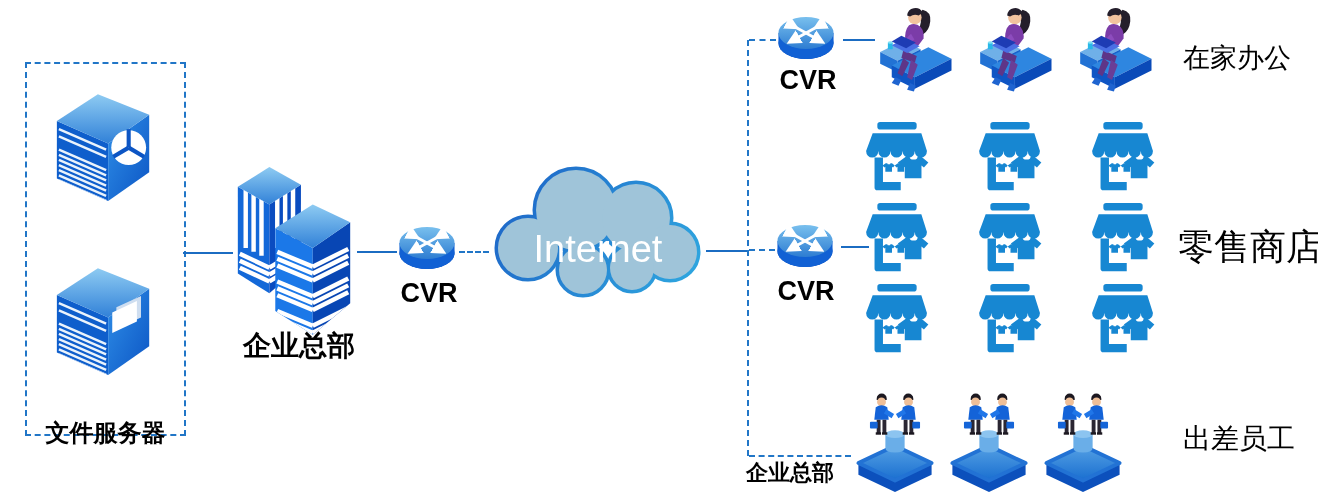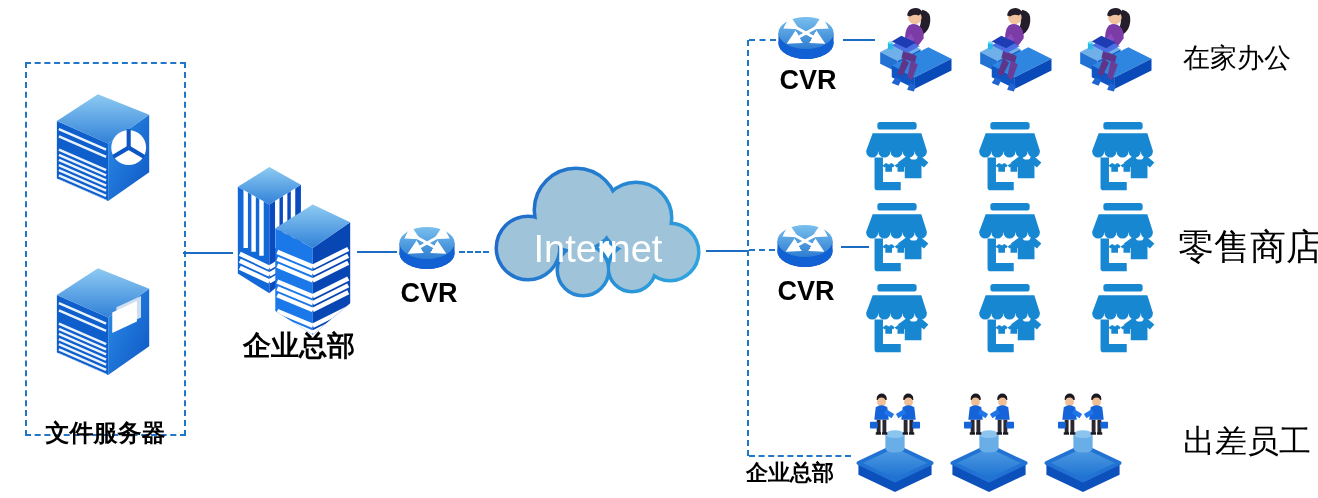--- a/index.html
+++ b/index.html
@@ -539,15 +539,15 @@
           <path d="M-6,-10 q6,-4 12,0 l1.5,13 h-15 z" fill="#1463d8"></path>
           <path d="M5,-8 l8,5 -2.5,4.5 -8,-5 z" fill="#2076e8"></path>
           <rect x="-5" y="3" width="4" height="14" fill="#2a2632"></rect>
           <rect x="1" y="3" width="4" height="14" fill="#2a2632"></rect>
           <rect x="-6" y="16" width="5.5" height="2.5" fill="#1c1820"></rect>
           <rect x="0.5" y="16" width="5.5" height="2.5" fill="#1c1820"></rect>
           <rect x="-12" y="5" width="8" height="7" rx="1" fill="#1565d8"></rect>
         </g>
       </svg>
     </div>
-  <div class="lbl" style="left:1183px;top:424px;font-size:32px;">出差员工</div>
+  <div class="lbl" style="left:1183px;top:424px;font-size:28px;">出差员工</div>
 
 </div>
 
 </body></html>

